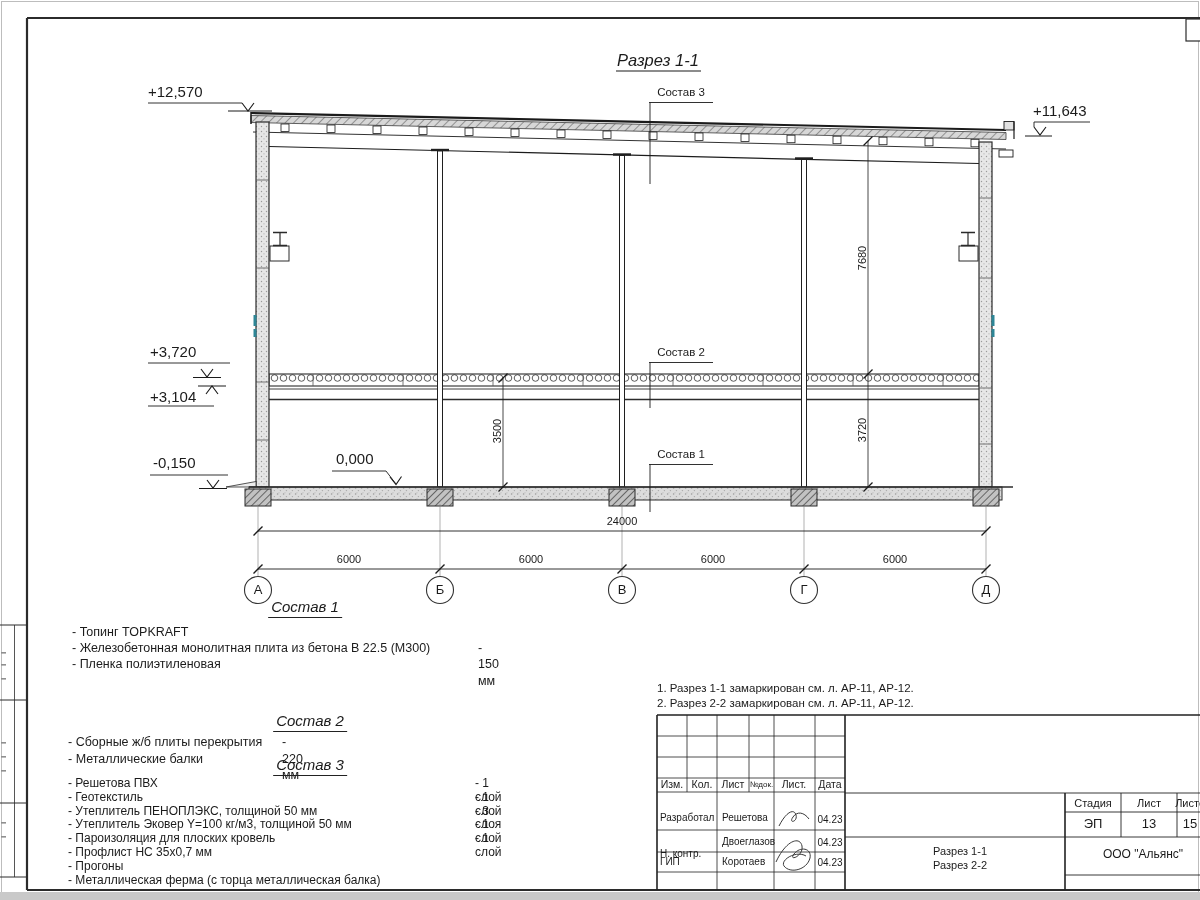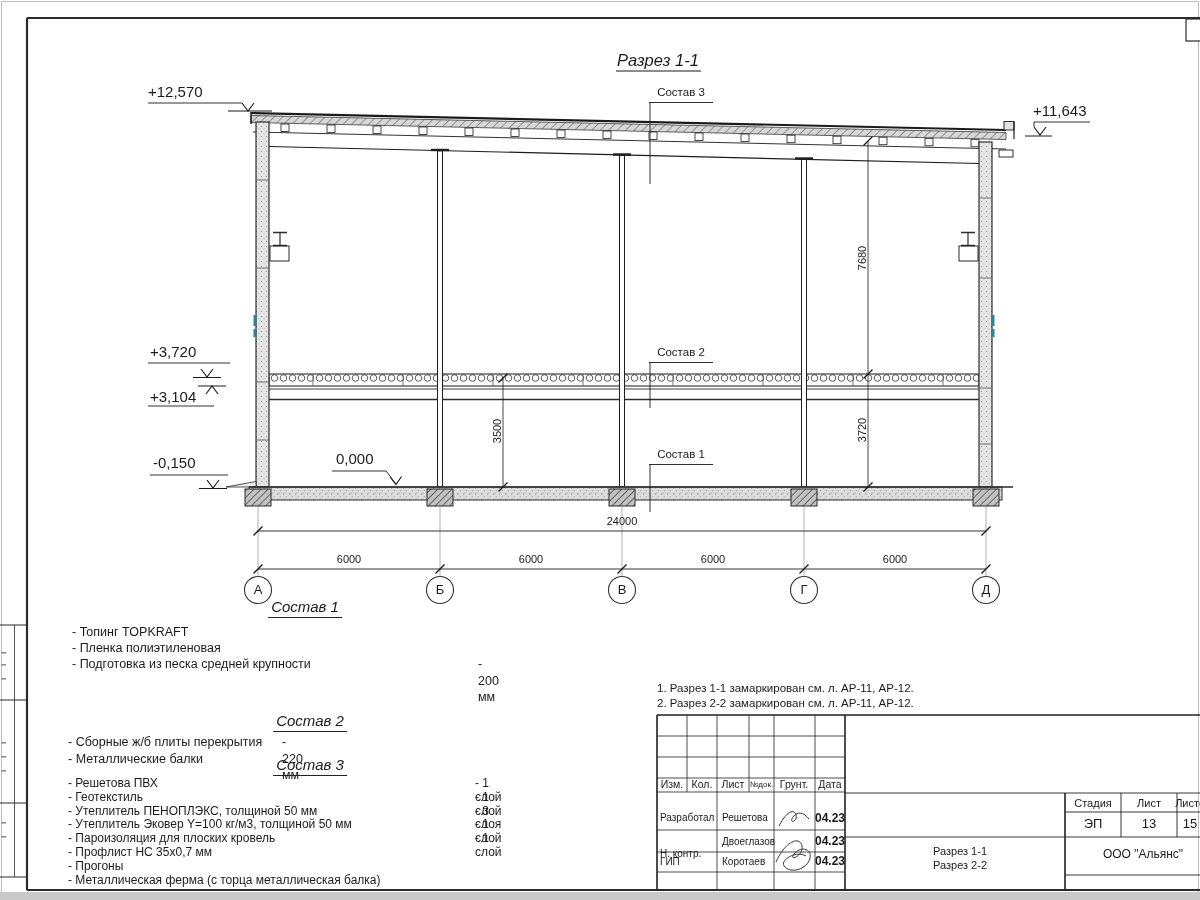--- a/index.html
+++ b/index.html
@@ -6,21 +6,21 @@
   body{width:1200px;height:900px;position:relative;background:#fff;overflow:hidden;
        font-family:"Liberation Sans",sans-serif;color:#1b1b1b;}
   svg{position:absolute;left:0;top:0;}
   .t{position:absolute;white-space:nowrap;color:#1b1b1b;line-height:1.1;}
   .cx{transform:translateX(-50%);}
   .cc{transform:translate(-50%,-50%);}
   .rot{transform:translate(-50%,-50%) rotate(-90deg);}
   .it{font-style:italic;}
   .f16{font-size:16.5px;} .f15{font-size:15px;} .f13{font-size:13px;}
   .f12{font-size:12px;} .f11{font-size:11px;} .f115{font-size:11.5px;}
-  .f10{font-size:10px;} .f105{font-size:10.5px;} .f95{font-size:12px;font-weight:bold;} .f8{font-size:8px;}
+  .f10{font-size:10px;} .f105{font-size:10.5px;} .f95{font-size:10px;} .f8{font-size:8px;}
   .hd{font-style:italic;font-size:15px;border-bottom:1.2px solid #222;padding:0 3px 1px 3px;}
   .list{position:absolute;}
   .list .row{position:relative;}
   .list .val{position:absolute;top:0;}
   .list1{left:72px;top:624px;font-size:12.5px;line-height:16.2px;}
   .list1 .val{left:406px;}
   .list2{left:68px;top:734px;font-size:12.5px;line-height:16.5px;}
   .list2 .val{left:214px;}
   .list3{left:68px;top:777px;font-size:12px;line-height:13.8px;}
   .list3 .val{left:407px;}
@@ -241,22 +241,22 @@
 
 <div class="t cc f13" style="left:258px;top:590px;">А</div>
 <div class="t cc f13" style="left:440px;top:590px;">Б</div>
 <div class="t cc f13" style="left:622px;top:590px;">В</div>
 <div class="t cc f13" style="left:804px;top:590px;">Г</div>
 <div class="t cc f13" style="left:986px;top:590px;">Д</div>
 
 <div class="t cx hd" style="left:305px;top:599px;">Состав 1</div>
 <div class="list list1">
   <div class="row"><span>- Топинг TOPKRAFT</span><span class="val"></span></div>
+  <div class="row"><span>- Железобетонная  монолитная плита из бетона  В 22.5 (М300)</span><span class="val">- 150 мм</span></div>
   <div class="row"><span>- Пленка полиэтиленовая</span><span class="val"></span></div>
-  <div class="row"><span>- Подготовка из песка средней  крупности</span><span class="val">- 200 мм</span></div>
 </div>
 
 <div class="t cx hd" style="left:310px;top:713px;">Состав 2</div>
 <div class="list list2">
   <div class="row"><span>- Сборные ж/б плиты перекрытия</span><span class="val">- 220 мм</span></div>
   <div class="row"><span>- Металлические балки</span><span class="val"></span></div>
 </div>
 
 <div class="t cx hd" style="left:310px;top:757px;">Состав 3</div>
 <div class="list list3">
@@ -272,21 +272,21 @@
 
 <div class="notes">
   <div>1. Разрез 1-1 замаркирован см. л. АР-11, АР-12.</div>
   <div>2. Разрез 2-2 замаркирован см. л. АР-11, АР-12.</div>
 </div>
 
 <div class="t cc f105" style="left:672px;top:785px;">Изм.</div>
 <div class="t cc f105" style="left:702px;top:785px;">Кол.</div>
 <div class="t cc f105" style="left:733px;top:785px;">Лист</div>
 <div class="t cc f8" style="left:761.5px;top:785px;">№док.</div>
-<div class="t cc f105" style="left:794px;top:785px;">Грунт.</div>
+<div class="t cc f105" style="left:794px;top:785px;">Лист.</div>
 <div class="t cc f105" style="left:830px;top:785px;">Дата</div>
 
 <div class="t f10" style="left:660px;top:812px;">Разработал</div>
 <div class="t f10" style="left:722px;top:812px;">Решетова</div>
 <div class="t cc f95" style="left:830px;top:819px;">04.23</div>
 
 <div class="t f10" style="left:660px;top:836px;margin-top:12px;">Н. контр.</div>
 <div class="t f10" style="left:722px;top:836px;">Двоеглазов</div>
 <div class="t cc f95" style="left:830px;top:842px;">04.23</div>
 

